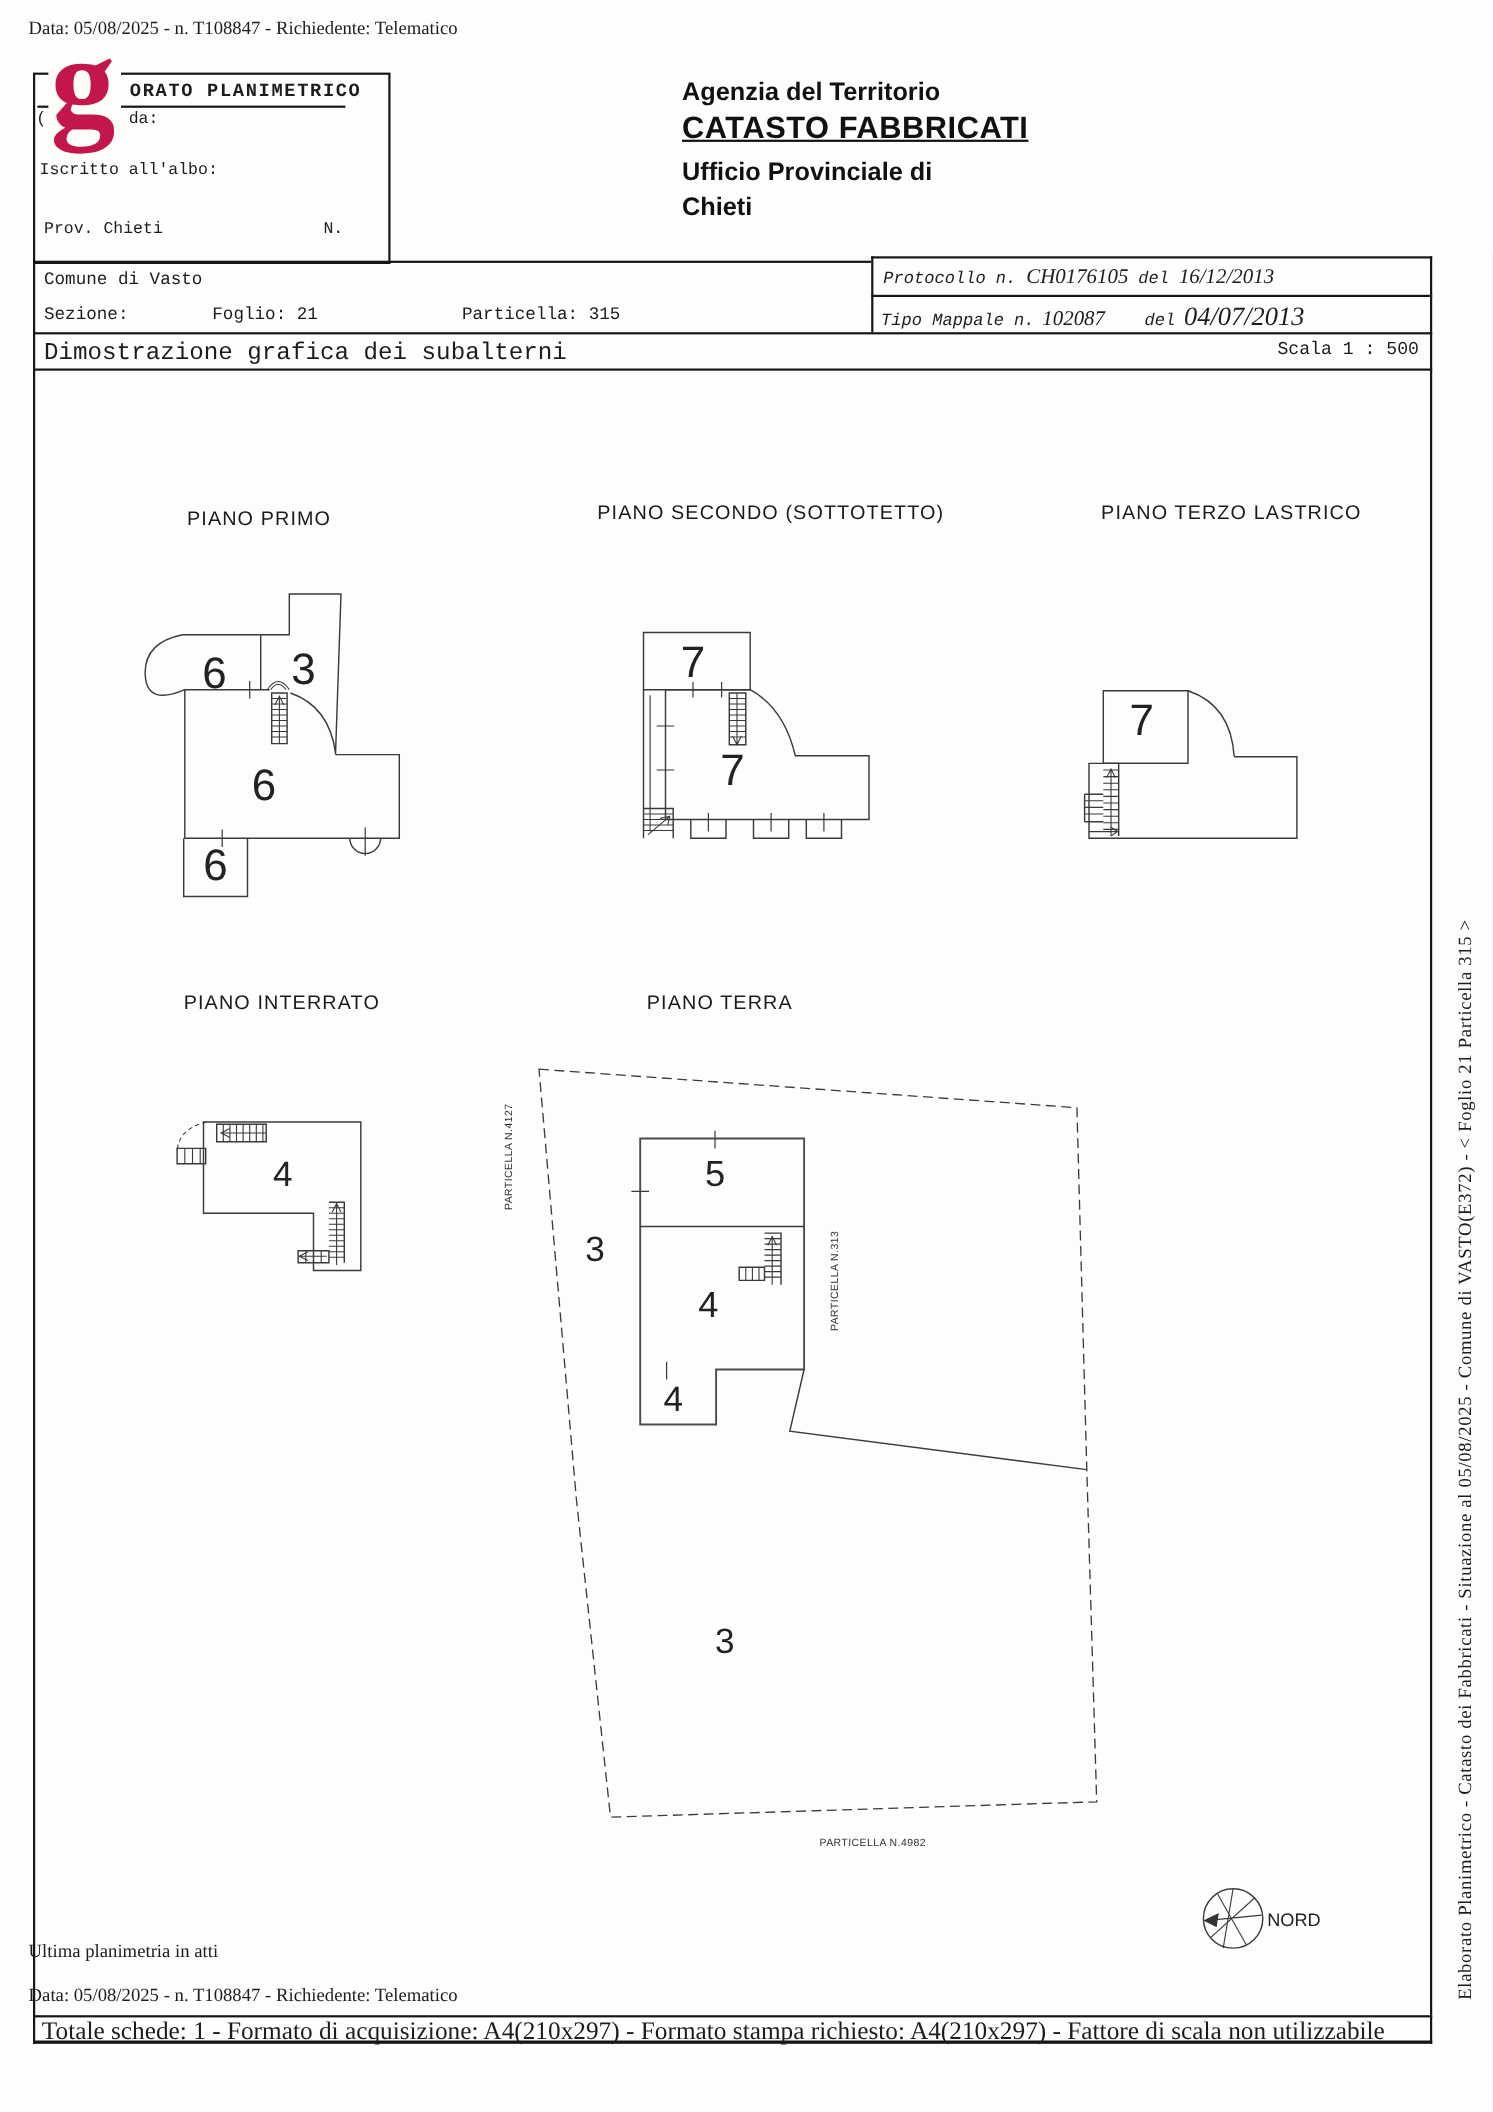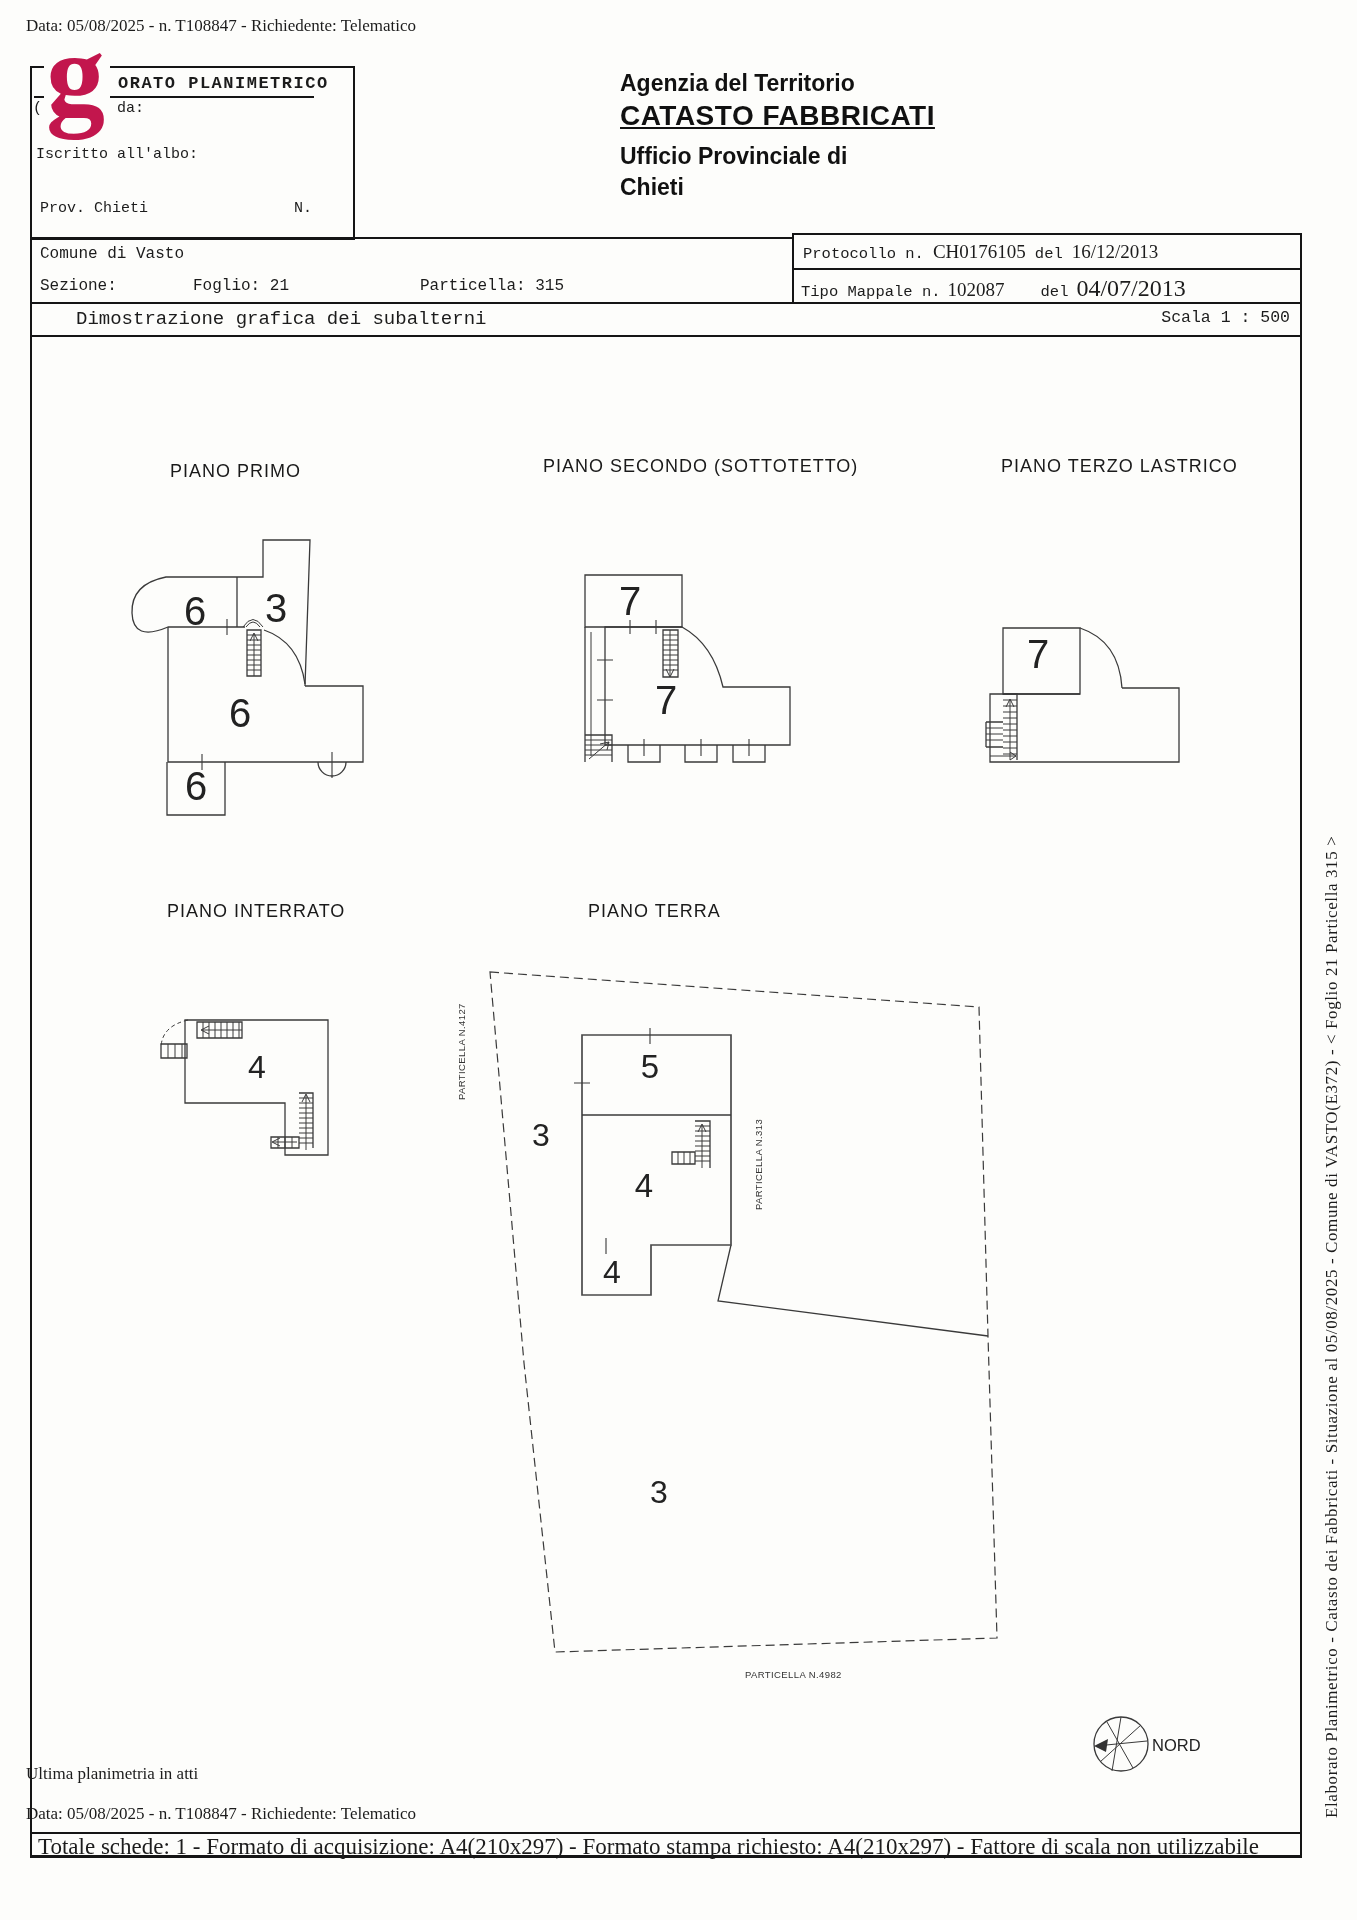--- a/index.html
+++ b/index.html
@@ -9,21 +9,21 @@
   .mono{font-family:"Liberation Mono","DejaVu Sans Mono",monospace;}
   .serif{font-family:"Liberation Serif","DejaVu Serif",serif;}
   .hline,.vline{position:absolute;background:#151515;}
   .nowrap{white-space:nowrap;}
   .hdrbox{position:absolute;left:30px;top:66px;width:321px;height:170px;border:2px solid #151515;}
   .gmask{position:absolute;left:44px;top:54px;width:66px;height:96px;background:#fdfdfb;z-index:3;}
   .glogo{position:absolute;left:46px;top:16px;font-size:118px;line-height:1;font-weight:bold;z-index:4;
          font-family:"Liberation Serif","DejaVu Serif",serif;}
   .ctrhdr{position:absolute;left:620px;top:70px;width:460px;z-index:2;
           font-family:"Liberation Sans","DejaVu Sans",sans-serif;font-weight:bold;color:#111;}
-  .row{display:flex;align-items:baseline;}
+  .row{display:flex;align-items:baseline;font-style:italic;}
   .sidebar-rot{position:absolute;left:1322px;top:1818px;width:1185px;transform:rotate(-90deg);
                transform-origin:0 0;font-size:17px;letter-spacing:0.6px;white-space:nowrap;}
   svg text{font-family:"Liberation Sans","DejaVu Sans",sans-serif;fill:#222;}
   svg .ttl{font-size:18px;letter-spacing:1px;fill:#1a1a1a;}
   svg .room-lg{font-size:40px;}
   svg .room-md{font-size:32px;}
   svg .room-sm{font-size:33px;}
   svg .tiny{font-size:9.5px;letter-spacing:0.4px;fill:#333;}
 </style>
 </head>
@@ -75,21 +75,21 @@
   <div class="abs mono" style="left:193px;top:277px;font-size:16px;">Foglio: 21</div>
   <div class="abs mono" style="left:420px;top:277px;font-size:16px;">Particella: 315</div>
 
   <div class="abs row nowrap" style="left:801px;top:275px;">
     <span class="mono" style="font-size:15.5px;">Tipo Mappale n.</span>
     <span class="serif" style="font-size:19px;margin-left:7px;">102087</span>
     <span class="mono" style="font-size:15.5px;margin-left:36px;">del</span>
     <span class="serif" style="font-size:24px;margin-left:8px;">04/07/2013</span>
   </div>
 
-  <div class="abs mono nowrap" style="left:40px;top:308px;font-size:19px;margin-left:36px;">Dimostrazione grafica dei subalterni</div>
+  <div class="abs mono nowrap" style="left:40px;top:308px;font-size:22px;">Dimostrazione grafica dei subalterni</div>
   <div class="abs mono" style="left:1120px;top:308px;width:170px;text-align:right;font-size:16.5px;">Scala 1 : 500</div>
 
   <svg class="abs" style="left:0;top:0;" width="1357" height="1920" viewBox="0 0 1357 1920">
     <g fill="none" stroke="#3a3a3a" stroke-width="1.3">
 
       <g>
         <path d="M237,577H166Q131,584 132,613Q133,642 168,627H245"></path>
         <path d="M237,577V627"></path>
         <path d="M237,577H263V540H310L305,686"></path>
         <path d="M305,686H363V762H168V627"></path>

